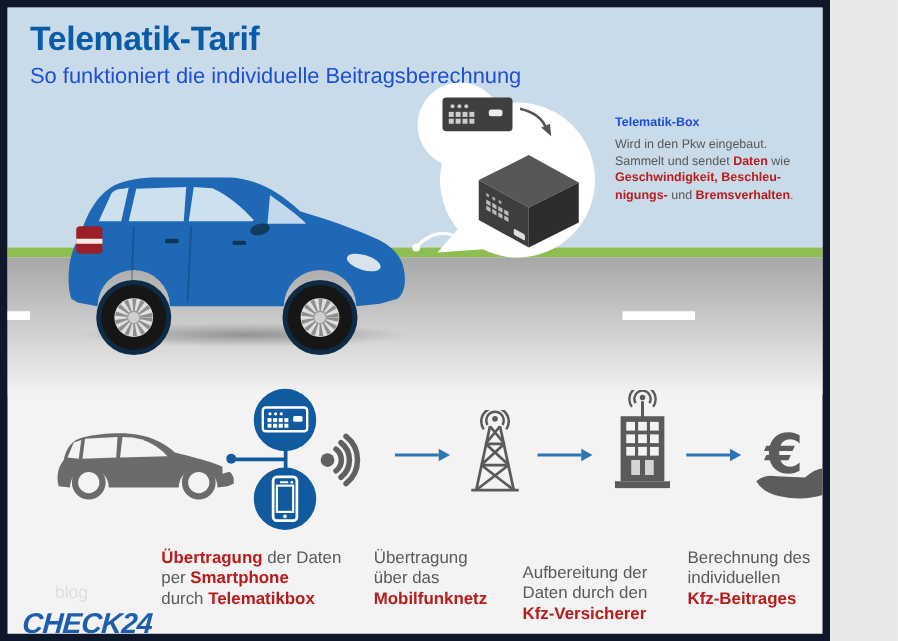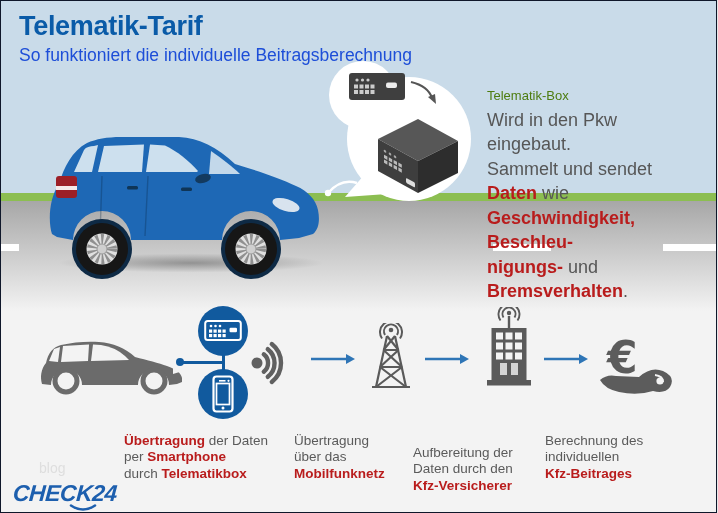--- a/index.html
+++ b/index.html
@@ -1,32 +1,32 @@
 <!DOCTYPE html>
 <html><head>
 <meta charset="utf-8">
 <style>
   html,body{margin:0;padding:0;background:#e8e8e8;}
-  .stage{position:relative;width:717px;height:513px;overflow:hidden;box-sizing:border-box;
-         border:1px solid #0f172a;background:#f3f3f3;
+  .stage{position:relative;width:664px;height:513px;overflow:hidden;box-sizing:border-box;
+         border:6px solid #0f172a;background:#f3f3f3;
          font-family:"Liberation Sans","DejaVu Sans",sans-serif;}
   .abs{position:absolute;}
   
   .sky{left:0;top:0;width:718px;height:192px;background:#c9dbe9;}
   .grass{left:0;top:192px;width:718px;height:8px;background:#8cbe51;}
   .road{left:0;top:200px;width:718px;height:110px;background:linear-gradient(#a7a7a7,#f3f3f3);}
   .dash{height:7px;background:#ffffff;top:243px;}
   
   .hdr{left:18px;top:10px;}
   .title{font-size:27px;font-weight:bold;color:#0a5ba8;letter-spacing:-0.3px;}
   .subtitle{font-size:17.5px;color:#1d4ed8;margin-top:3px;}
   
   .callout{left:486px;top:87px;width:200px;}
-  .callout-title{font-size:13px;font-weight:normal;color:#4d7c0f;margin-bottom:5px;}
-  .callout-body{font-size:18px;color:#565656;line-height:1.36;}
+  .callout-title{font-size:10px;font-weight:bold;color:#1d4ed8;margin-bottom:5px;}
+  .callout-body{font-size:10px;color:#565656;line-height:1.36;}
   .callout-body .b,.caption .b{font-weight:bold;color:#b91c1c;}
   
   .car-shadow{left:52px;top:252px;width:276px;height:20px;
     background:radial-gradient(ellipse at center,rgba(0,0,0,0.30) 0%,rgba(0,0,0,0) 68%);}
   
   .bcircle{width:50px;height:50px;border-radius:50%;background:#115a9e;
            display:flex;align-items:center;justify-content:center;}
   .hline{left:179px;top:360px;width:44px;height:2.5px;background:#115a9e;}
   .vline{left:221px;top:348px;width:2.5px;height:68px;background:#115a9e;}
   .ldot{left:175px;top:357px;width:8px;height:8px;border-radius:50%;background:#115a9e;}

